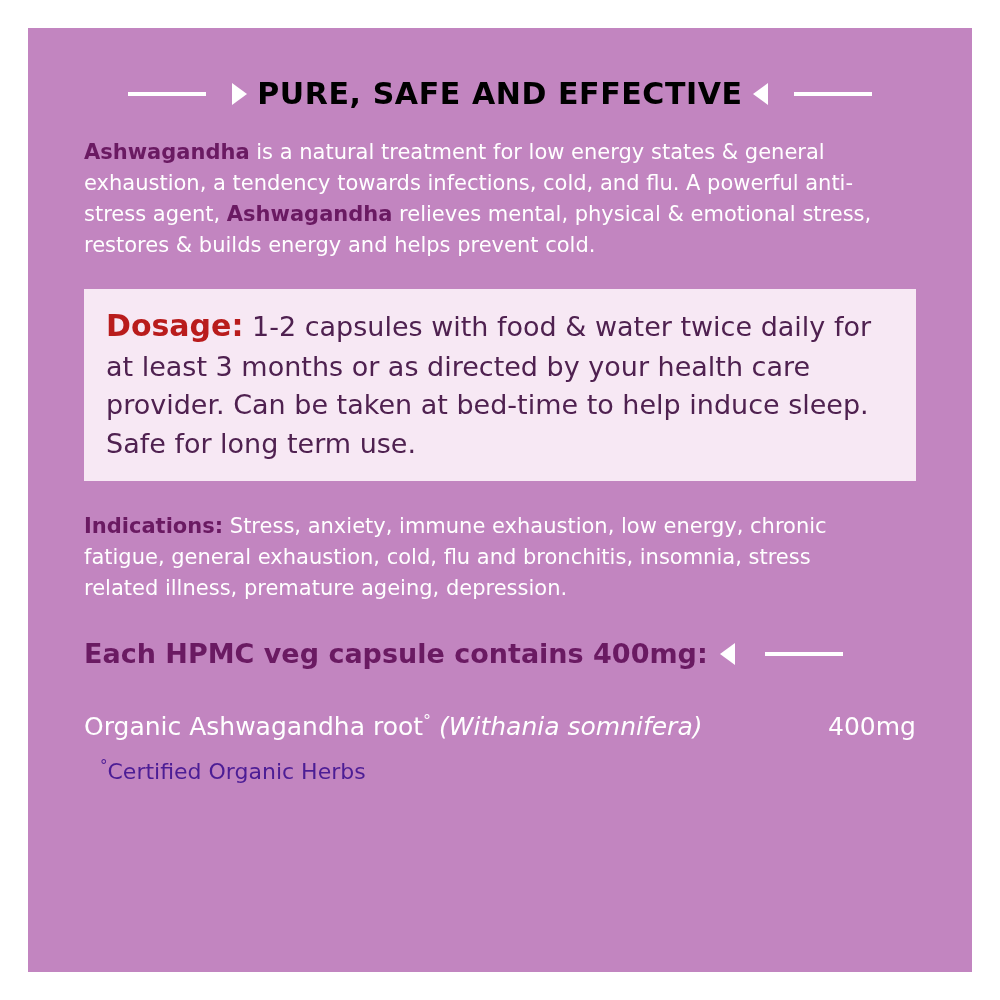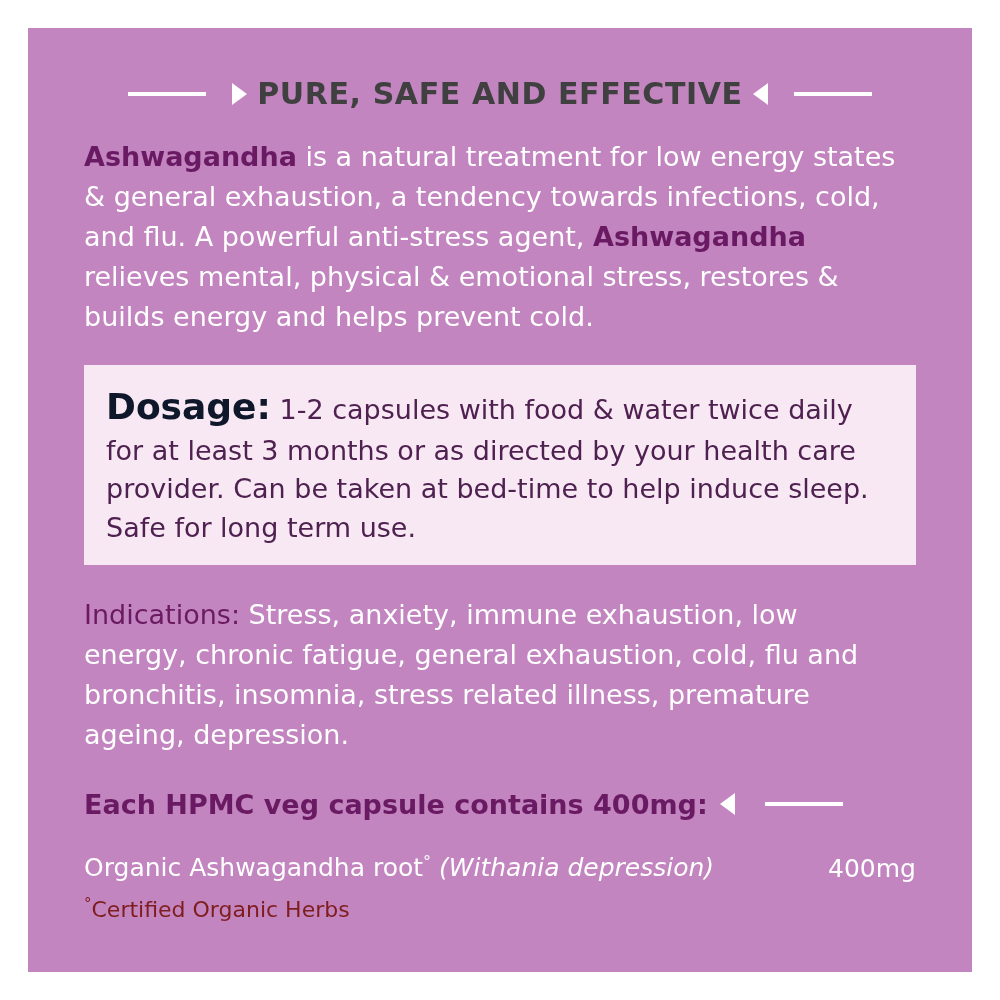--- a/index.html
+++ b/index.html
@@ -28,21 +28,21 @@
   .header-row {
     display: flex;
     align-items: center;
     justify-content: center;
     gap: 10px;
     margin-bottom: 26px;
   }
   .header-title {
     font-size: 30px;
     font-weight: bold;
-    color: #404040;
+    color: #000000;
     letter-spacing: 0.6px;
     white-space: nowrap;
   }
   .rule {
     height: 4px;
     background: #ffffff;
     width: 78px;
     flex: none;
   }
   .arrow-right, .arrow-left {
@@ -57,21 +57,21 @@
   }
   .arrow-left {
     border-top: 11px solid transparent;
     border-bottom: 11px solid transparent;
     border-right: 15px solid #ffffff;
   }
   .gap-s { width: 6px; flex: none; }
 
   
   .para {
-    font-size: 27px;
+    font-size: 21px;
     line-height: 1.48;
     color: #ffffff;
     margin: 0 0 6px 0;
   }
   .intro {
     margin-bottom: 28px;
     padding-right: 10px;
   }
   .bold-purple {
     font-weight: bold;
@@ -86,41 +86,41 @@
     width: 100%;
     box-sizing: border-box;
   }
   .dosage-text {
     font-size: 27px;
     line-height: 1.42;
     color: #4f2150;
     margin: 0;
   }
   .dosage-label {
-    font-size: 36px;
+    font-size: 30px;
     font-weight: bold;
-    color: #0f172a;
+    color: #b91c1c;
   }
 
   
   .indications {
     margin-bottom: 34px;
     padding-right: 30px;
   }
   .indications-label {
-    font-weight: normal;
+    font-weight: bold;
     color: #6a1a62;
   }
 
   
   .contains-row {
     display: flex;
     align-items: center;
     gap: 12px;
-    margin-bottom: 11px;
+    margin-bottom: 20px;
   }
   .contains-title {
     font-size: 27px;
     font-weight: bold;
     color: #6a1a62;
     white-space: nowrap;
   }
   .ingredient-row {
     display: flex;
     align-items: baseline;
@@ -130,22 +130,22 @@
     margin-bottom: 12px;
   }
   .ingredient-name .sup {
     font-size: 16px;
     vertical-align: super;
   }
   .ingredient-latin { font-style: italic; }
   .ingredient-amount { white-space: nowrap; margin-top: 23px; }
   .footnote {
     font-size: 22px;
-    color: #7f1d1d;
-    margin: 0;
+    color: #4c1d95;
+    margin: 16px;
   }
   .footnote .sup {
     font-size: 15px;
     vertical-align: super;
   }
 </style>
 </head>
 <body>
 
 <div class="label-panel">
@@ -169,19 +169,19 @@
   <p class="para indications"><span class="indications-label">Indications:</span><span> Stress, anxiety, immune exhaustion, low energy, chronic fatigue, general exhaustion, cold, flu and bronchitis, insomnia, stress related illness, premature ageing, depression.</span></p>
 
   <div class="contains-row">
     <div class="contains-title">Each HPMC veg capsule contains 400mg:</div>
     <div class="arrow-left"></div>
     <div class="gap-s"></div>
     <div class="rule"></div>
   </div>
 
   <div class="ingredient-row">
-    <div class="ingredient-name"><span>Organic Ashwagandha root</span><span class="sup">°</span> <span class="ingredient-latin">(Withania depression)</span></div>
+    <div class="ingredient-name"><span>Organic Ashwagandha root</span><span class="sup">°</span> <span class="ingredient-latin">(Withania somnifera)</span></div>
     <div class="ingredient-amount">400mg</div>
   </div>
 
   <p class="footnote"><span class="sup">°</span><span>Certified Organic Herbs</span></p>
 
 </div>
 
 </body></html>

